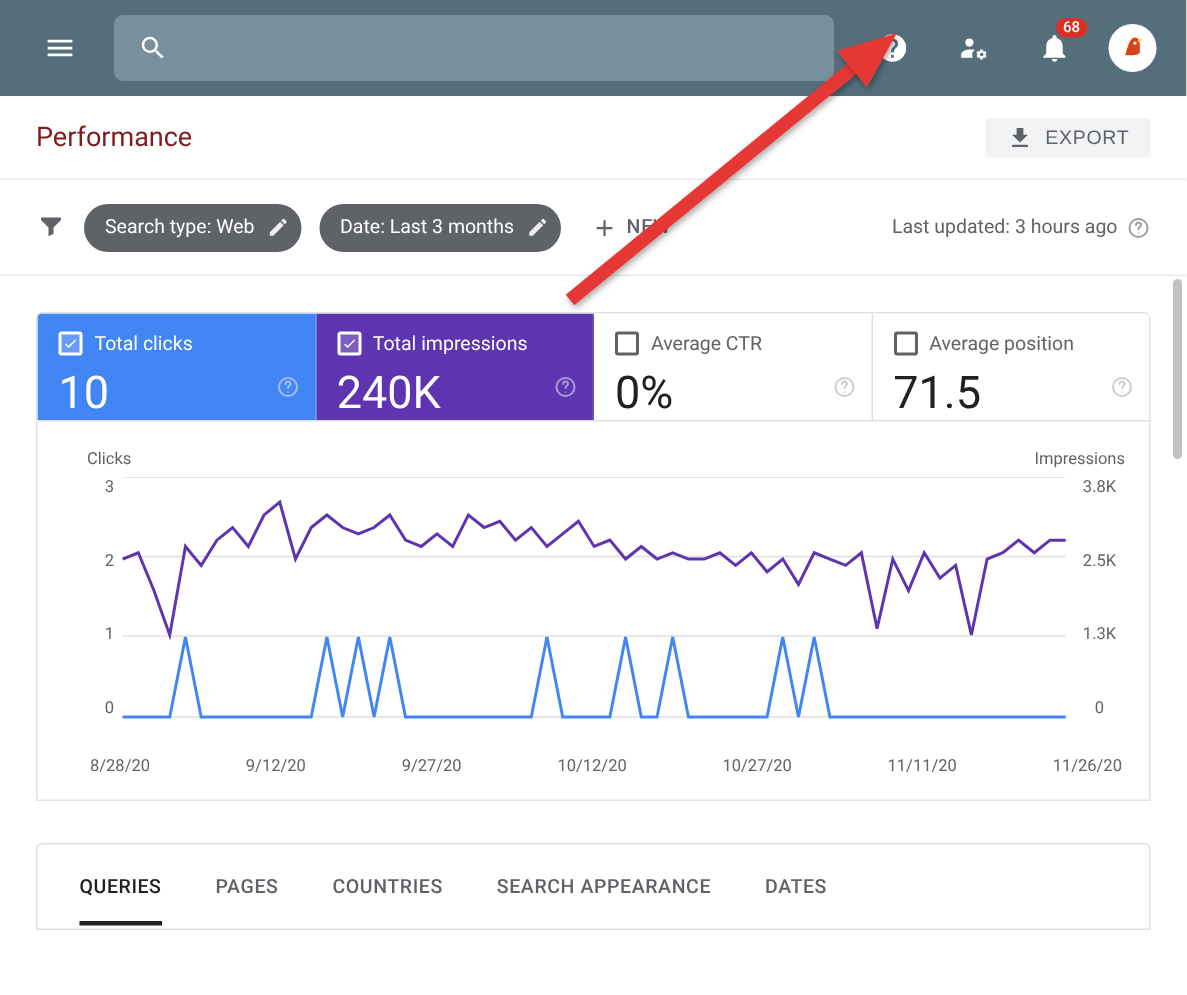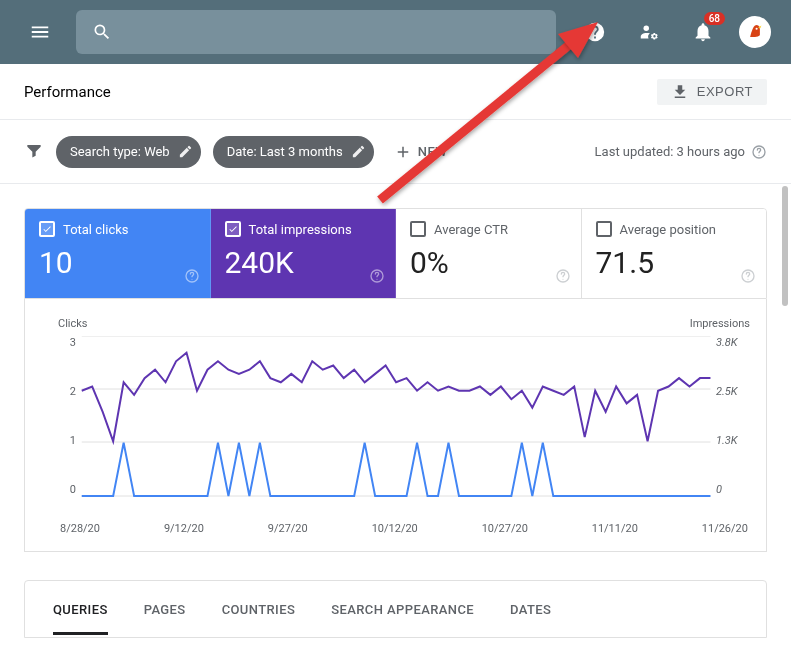--- a/index.html
+++ b/index.html
@@ -13,58 +13,58 @@
   .search-input { border:none; background:transparent; color:#fff; font-size:15px; flex:1; outline:none; }
   .search-input::placeholder { color: rgba(255,255,255,0.35); }
   .top-right { display:flex; align-items:center; gap:18px; margin-left:auto; }
   .icon-btn { color:#fff; cursor:pointer; display:flex; align-items:center; justify-content:center; position:relative; width:36px; height:36px; border-radius:50%; }
   .notif-badge { position:absolute; top:-2px; right:-4px; background:#d93025; color:#fff; font-size:10px; font-weight:500; border-radius:8px; padding:1px 5px; min-width:16px; text-align:right; }
   .avatar { width:32px; height:32px; border-radius:50%; background:#fff; display:flex; align-items:center; justify-content:center; overflow:hidden; cursor:pointer; }
   .avatar svg { width:26px; height:26px; }
   
   
   .page-header { display:flex; align-items:center; height:56px; padding:0 24px; border-bottom:1px solid #e8eaed; }
-  .page-title { font-size:15px; color:#000000; font-weight:400; }
+  .page-title { font-size:18px; color:#7f1d1d; font-weight:400; }
   .export-btn { margin-left:auto; background:#f1f3f4; border:none; height:26px; padding:0 14px; display:flex; align-items:center; gap:8px; color:#5f6368; font-size:13px; font-weight:500; letter-spacing:0.5px; cursor:pointer; border-radius:2px; }
   
   
   .filter-bar { display:flex; align-items:center; height:64px; padding:0 24px; gap:12px; border-bottom:1px solid #e8eaed; }
   .filter-icon { color:#5f6368; cursor:pointer; }
   .chip { background:#5f6368; color:#fff; border-radius:16px; height:32px; display:flex; align-items:center; padding:0 8px 0 14px; font-size:13px; gap:8px; cursor:pointer; }
   .chip svg { opacity:0.9; }
   .new-btn { display:flex; align-items:center; gap:6px; color:#5f6368; font-size:13px; font-weight:500; cursor:pointer; padding:0 8px; height:32px; letter-spacing:0.5px; }
   .last-updated { margin-left:auto; color:#5f6368; font-size:13px; display:flex; align-items:center; gap:6px; }
   
   
   .content { padding: 24px 24px 0 24px; }
   
   
   .metrics { display:flex; border:1px solid #e0e0e0; border-radius:4px 4px 0 0; overflow:hidden; }
-  .metric { flex:1; padding:12px 14px 18px 14px; position:relative; cursor:pointer; border-right:1px solid rgba(255,255,255,0.15); }
+  .metric { flex:1; padding:12px 14px 0 14px; position:relative; cursor:pointer; border-right:1px solid rgba(255,255,255,0.15); }
   .metric.unchecked { background:#fff; border-right:1px solid #e0e0e0; }
   .metric:last-child { border-right:none; }
   .metric.blue { background:#4285f4; color:#fff; }
   .metric.purple { background:#5e35b1; color:#fff; }
   .metric-head { display:flex; align-items:center; gap:8px; font-size:13px; margin-bottom:8px; }
   .metric.unchecked .metric-head { color:#5f6368; }
   .checkbox { width:16px; height:16px; border:2px solid currentColor; border-radius:2px; display:flex; align-items:center; justify-content:center; flex-shrink:0; }
   .metric.blue .checkbox, .metric.purple .checkbox { background:rgba(255,255,255,0.2); }
   .metric.unchecked .checkbox { border-color:#5f6368; }
   .metric-value { font-size:30px; font-weight:400; }
   .metric.unchecked .metric-value { color:#212121; }
   .metric-help { position:absolute; bottom:10px; right:10px; opacity:0.5; }
   
   
   .chart-wrap { border:1px solid #e0e0e0; border-top:none; padding:18px 16px 16px 33px; }
   .chart-labels-top { display:flex; justify-content:space-between; font-size:11px; color:#5f6368; margin-bottom:6px; }
   .chart { position:relative; height:180px; }
   .chart svg { width:100%; height:100%; }
   .y-left, .y-right { position:absolute; top:0; bottom:20px; font-size:11px; color:#5f6368; display:flex; flex-direction:column; justify-content:space-between; }
   .y-left { left:0; text-align:right; width:18px; }
-  .y-right { right:0; text-align:left; width:34px;font-style:italic; }
+  .y-right { right:0; text-align:center; width:34px; }
   .x-axis { display:flex; justify-content:space-between; font-size:11px; color:#5f6368; margin-top:6px; padding: 0 2px; }
   
   
   .tabs-card { margin-top:28px; border:1px solid #e0e0e0; border-radius:4px 4px 0 0; }
   .tabs { display:flex; height:56px; align-items:center; padding:0 28px; gap:36px; }
   .tab { font-size:13px; font-weight:500; color:#5f6368; letter-spacing:0.4px; cursor:pointer; padding:18px 0; position:relative; }
   .tab.active { color:#202124; }
   .tab.active::after { content:''; position:absolute; left:0; right:0; bottom:0; height:3px; background:#202124; }
   
   

